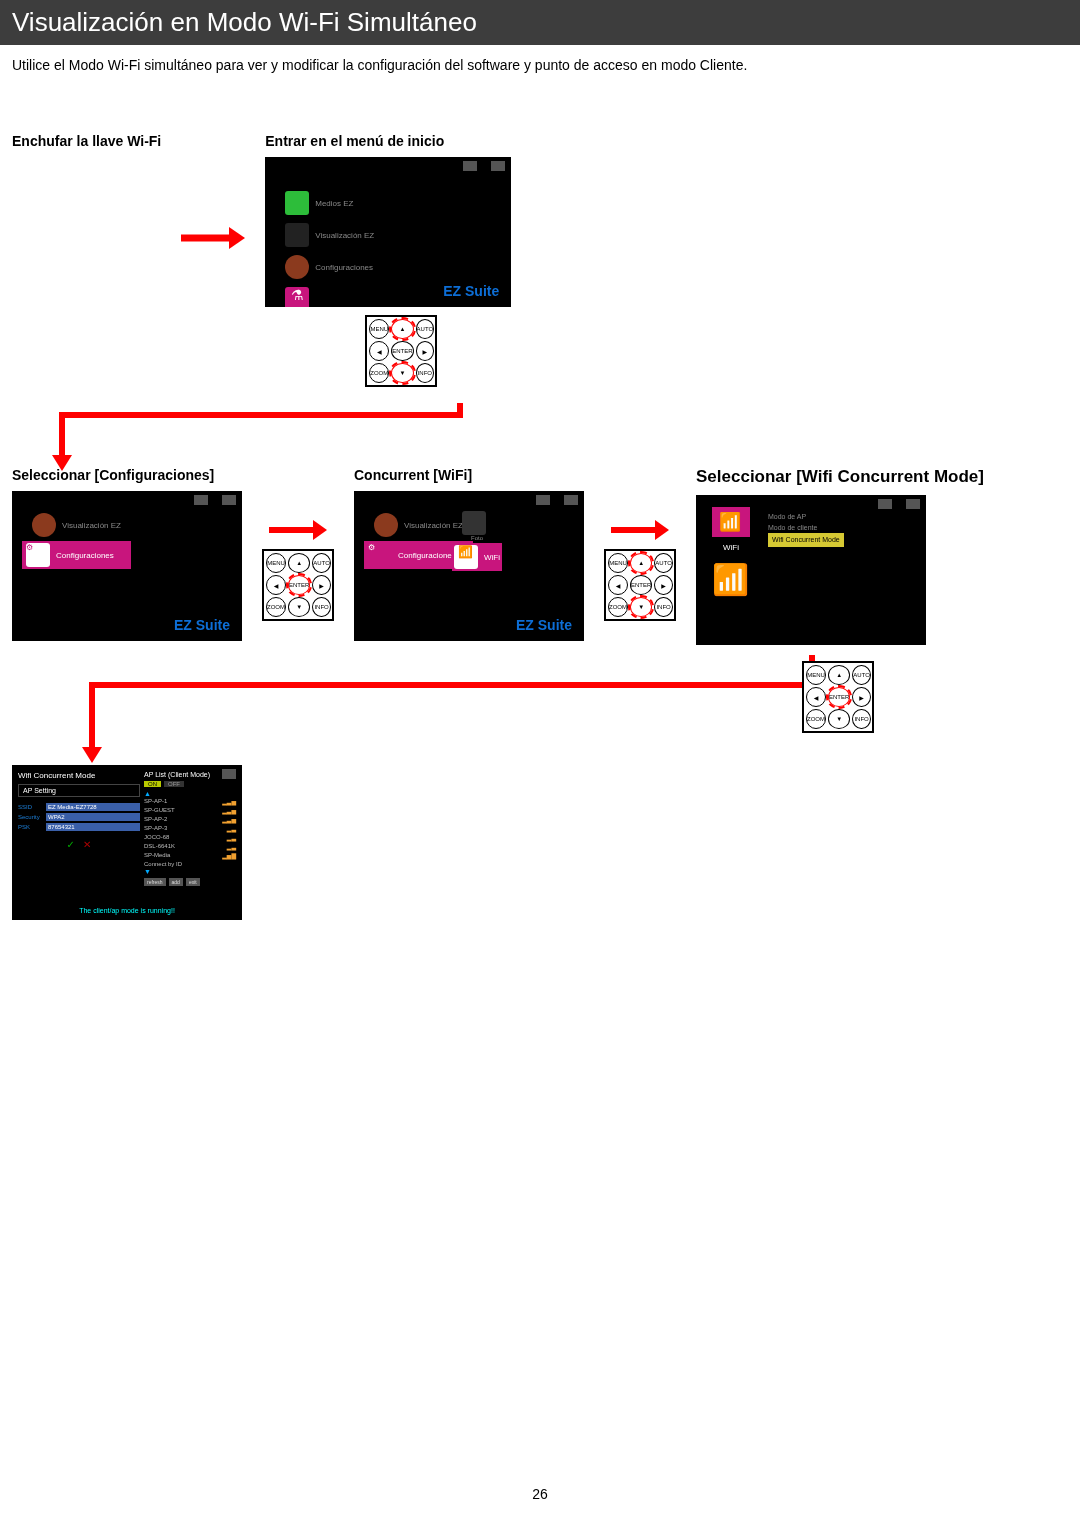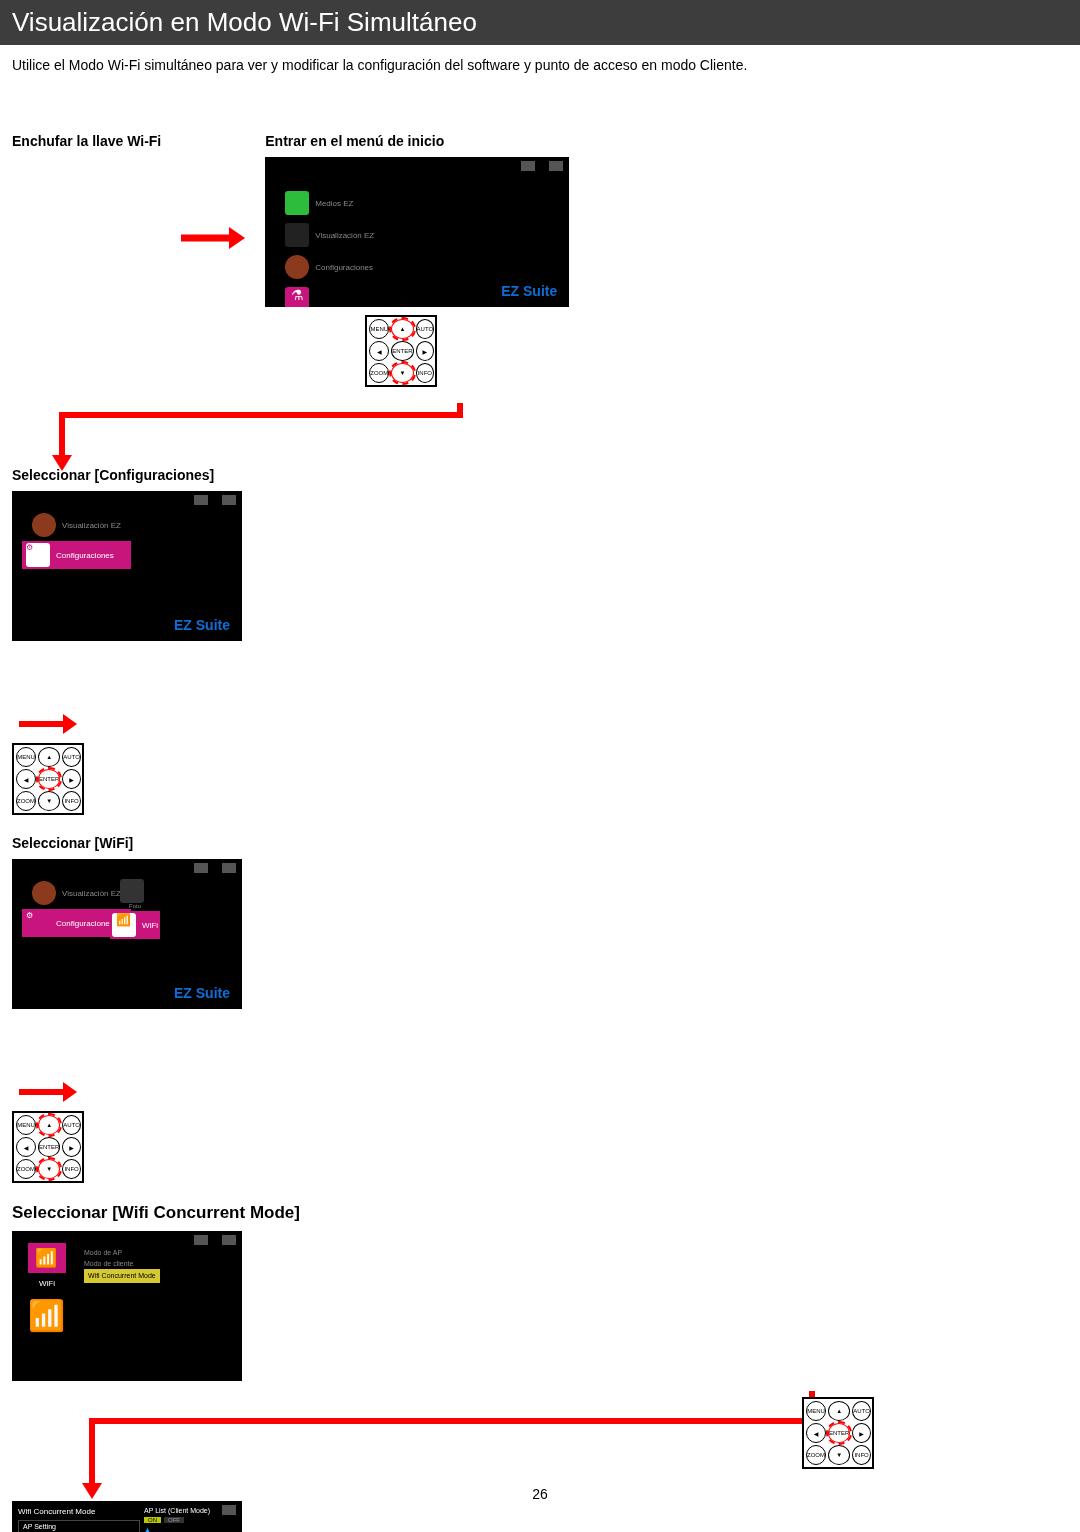--- a/index.html
+++ b/index.html
@@ -4,21 +4,21 @@
 <style>
   * { box-sizing: border-box; margin: 0; padding: 0; }
   body { width: 1080px; height: 1532px; font-family: Arial, sans-serif; background: #fff; color: #000; position: relative; }
   .header-bar { background: #3d3d3d; color: #fff; padding: 7px 12px; font-size: 26px; font-weight: normal; margin-bottom: 12px; }
   .intro { font-size: 14px; padding: 0 12px 20px 12px; }
   .content { padding: 0 12px; position: relative; }
   .row { display: flex; gap: 20px; margin-bottom: 10px; align-items: flex-start; }
   .step { display: flex; flex-direction: column; }
   .step-title { font-weight: bold; font-size: 14px; margin-bottom: 8px; }
   .screen { background: #000; position: relative; overflow: hidden; }
-  .screen-270 { width: 304px; height: 150px; }
+  .screen-270 { width: 246px; height: 150px; }
   .screen-230 { width: 230px; height: 150px; }
   .screen-final { width: 230px; height: 155px; }
   .projector { width: 270px; height: 150px; background: #fff; border: 2px solid #000; position: relative; }
   .projector svg { width: 100%; height: 100%; }
   .ez-label { position: absolute; bottom: 8px; right: 12px; color: #0d6ed6; font-size: 14px; font-weight: bold; padding-left: 37px; }
   .menu-icon { width: 24px; height: 24px; display: inline-block; border-radius: 3px; margin-right: 6px; }
   .menu-row { display: flex; align-items: center; font-size: 8px; color: #888; padding: 4px 10px; }
   .menu-stack { position: absolute; left: 10px; top: 30px; }
   .menu-green { background: #2dbd3a; }
   .menu-orange { background: #8b3a1e; border-radius: 50%; }
@@ -116,21 +116,21 @@
       </div>
     </div>
   </div>
 </div>
 
 <svg width="500" height="70" style="position:absolute; left:0; top:270px;">
   <polyline points="460,0 460,12 62,12 62,54" stroke="#f00" stroke-width="6" fill="none"></polyline>
   <polygon points="52,52 72,52 62,68" fill="#f00"></polygon>
 </svg>
 
-<div class="row" style="margin-top:60px;flex-direction:column;">
+<div class="row" style="margin-top:60px;">
   <div class="step">
     <div class="step-title">Seleccionar [Configuraciones]</div>
     <div class="screen screen-230">
       <div class="top-icons">
             <div class="top-ic"></div>
             <div class="top-ic"></div>
           </div>
       <div class="menu-stack" style="top:18px;">
         <div class="menu-row">
               <span class="menu-icon menu-orange"></span>
@@ -157,21 +157,21 @@
       <div class="remote-btn">◀</div>
           <div class="remote-btn remote-highlight">ENTER</div>
           <div class="remote-btn">▶</div>
       <div class="remote-btn">ZOOM</div>
           <div class="remote-btn">▼</div>
           <div class="remote-btn">INFO</div>
     </div>
   </div>
 
   <div class="step">
-    <div class="step-title">Seleccionar [WiFi]</div>
+    <div class="step-title">Concurrent [WiFi]</div>
     <div class="screen screen-230">
       <div class="top-icons">
             <div class="top-ic"></div>
             <div class="top-ic"></div>
           </div>
       <div class="menu-stack" style="top:18px;">
         <div class="menu-row">
               <span class="menu-icon menu-orange"></span>
               <span>Visualización EZ</span>
             </div>

